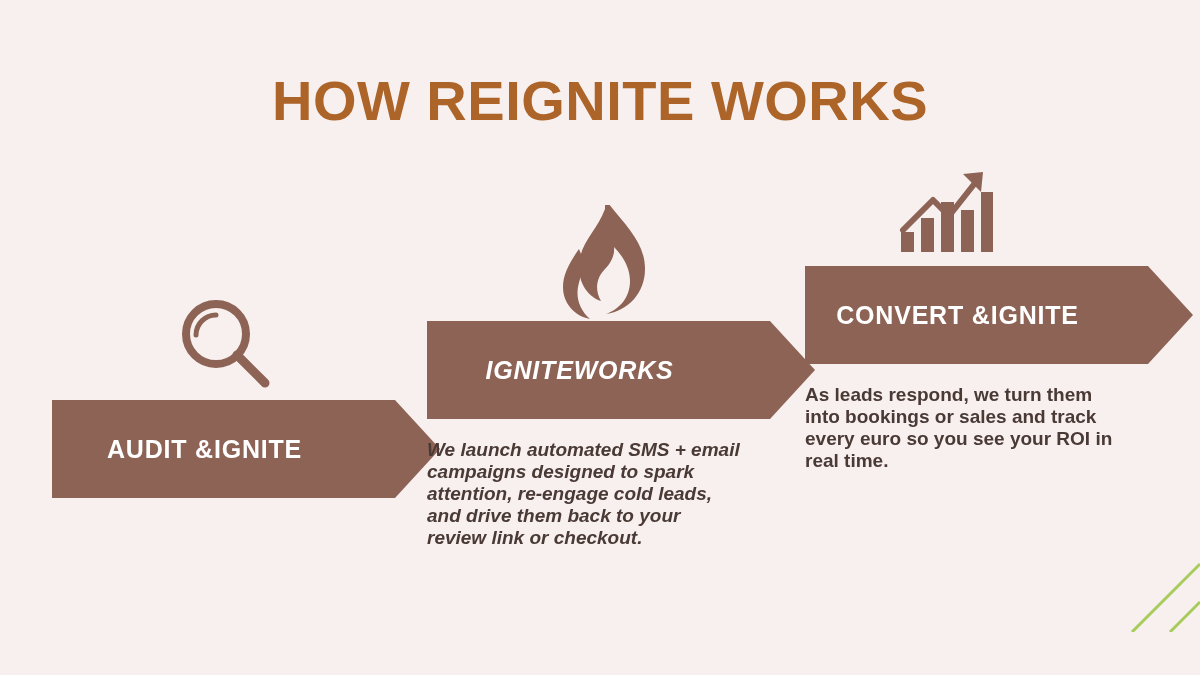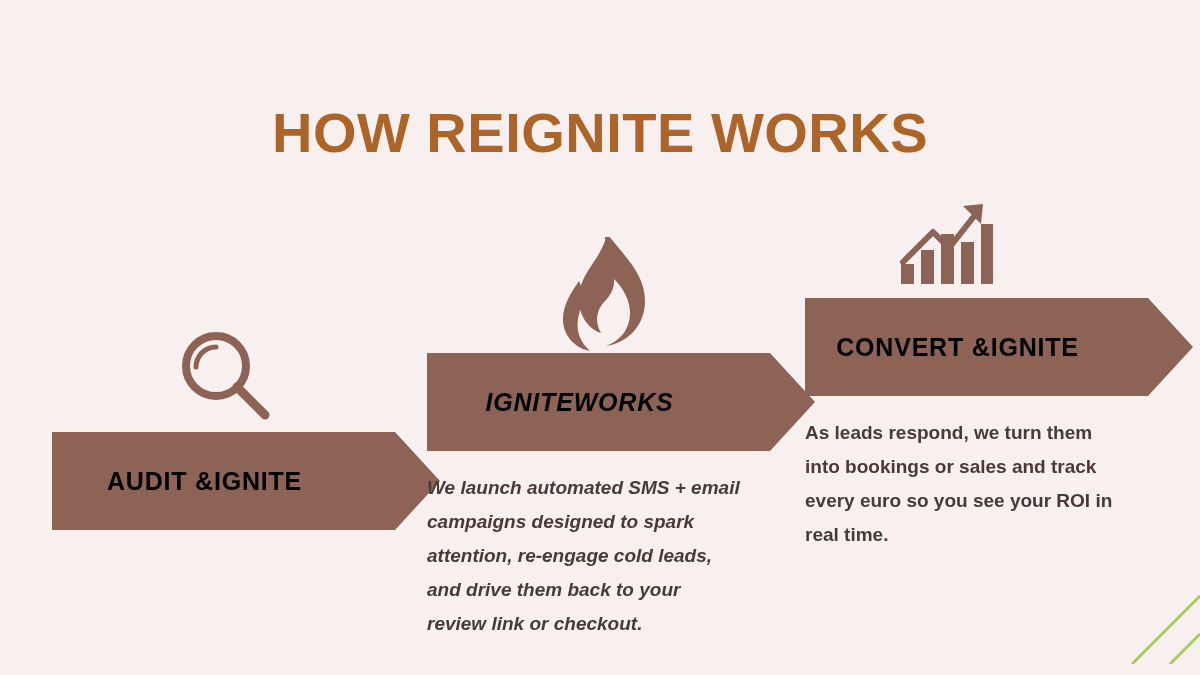--- a/index.html
+++ b/index.html
@@ -12,21 +12,20 @@
     overflow: hidden;
     font-family: "Liberation Sans", sans-serif;
     background: #f8f0ee;
   }
   #slide {
     position: relative;
     width: 1200px;
     height: 632px;
     background: #f8f0ee;
     overflow: hidden;
-    margin-top: 32px;
   }
 
   
   #page-title {
     position: absolute;
     left: 0;
     top: 68px;
     width: 1200px;
     text-align: center;
     font-size: 56px;
@@ -52,21 +51,21 @@
   }
   #step-1 .step-icon { padding-left: 118px; }
   #step-2 .step-icon { padding-left: 122px; height: 116px; }
   #step-3 .step-icon { padding-left: 88px;  height: 106px; }
 
   .banner {
     position: relative;
     width: 343px;
     min-height: 98px;
     background: #8d6355;
-    color: #000000;
+    color: #ffffff;
     display: flex;
     align-items: center;
     justify-content: center;
     text-align: center;
     font-size: 25px;
     line-height: 33px;
     font-weight: bold;
     letter-spacing: 0.8px;
     box-sizing: border-box;
     padding: 8px 52px 8px 14px;
@@ -81,21 +80,21 @@
     border-top: 49px solid transparent;
     border-bottom: 49px solid transparent;
     border-left: 45px solid #8d6355;
   }
   .banner-text { display: block; }
 
   .desc {
     margin-top: 20px;
     width: 318px;
     font-size: 19px;
-    line-height: 34px;
+    line-height: 22px;
     font-weight: bold;
     color: #4a3a36;
   }
   #step-1 .desc { width: 310px; }
   #step-2 .desc { width: 316px; }
   #step-3 .desc { width: 322px; }
 
   
   #corner-lines {
     position: absolute;

